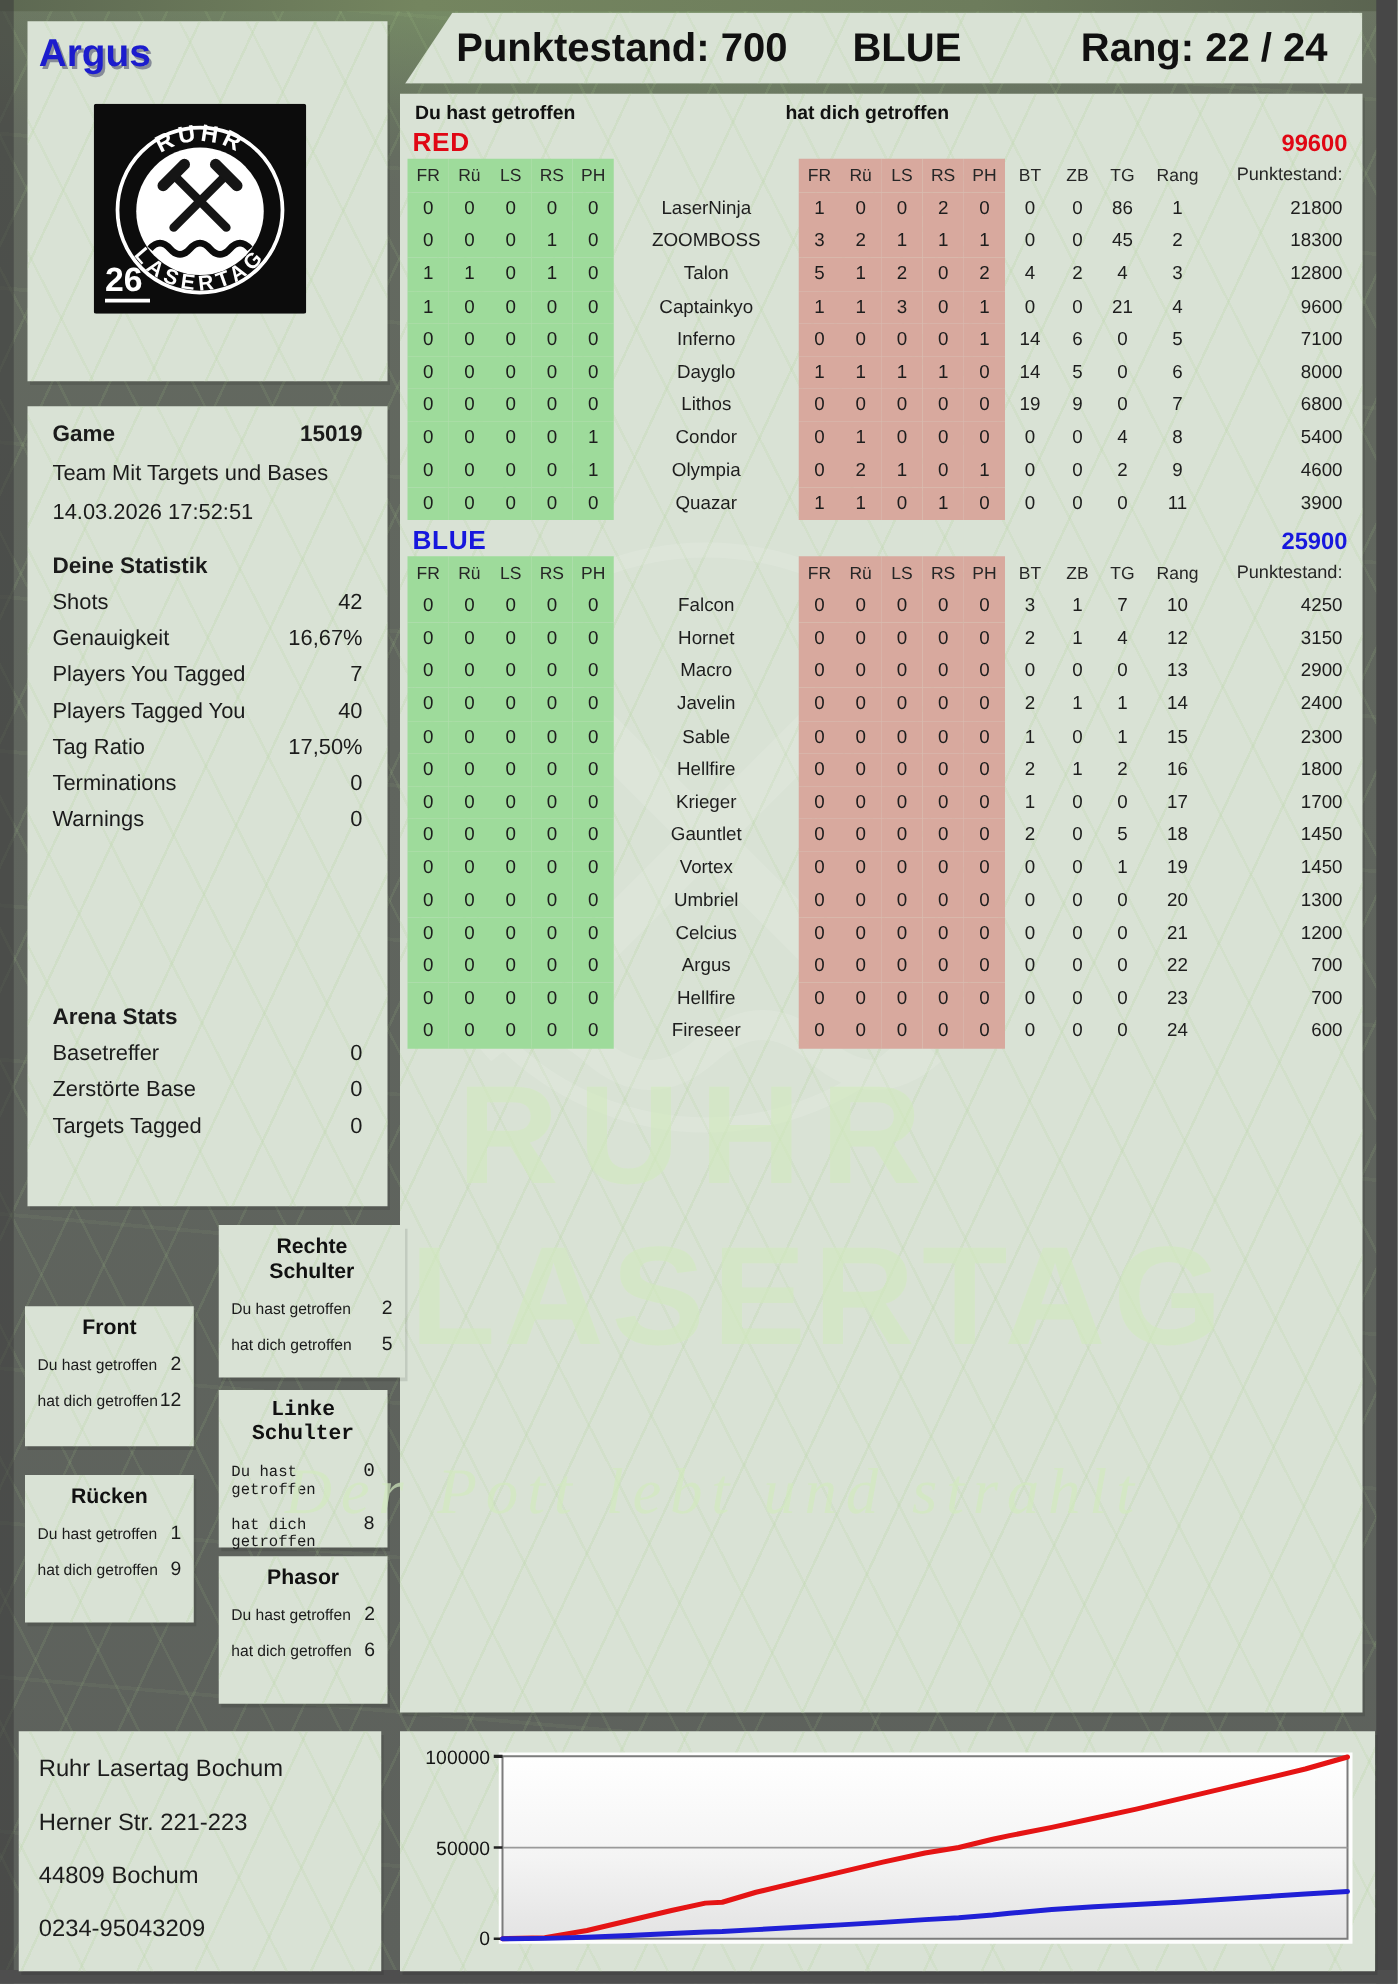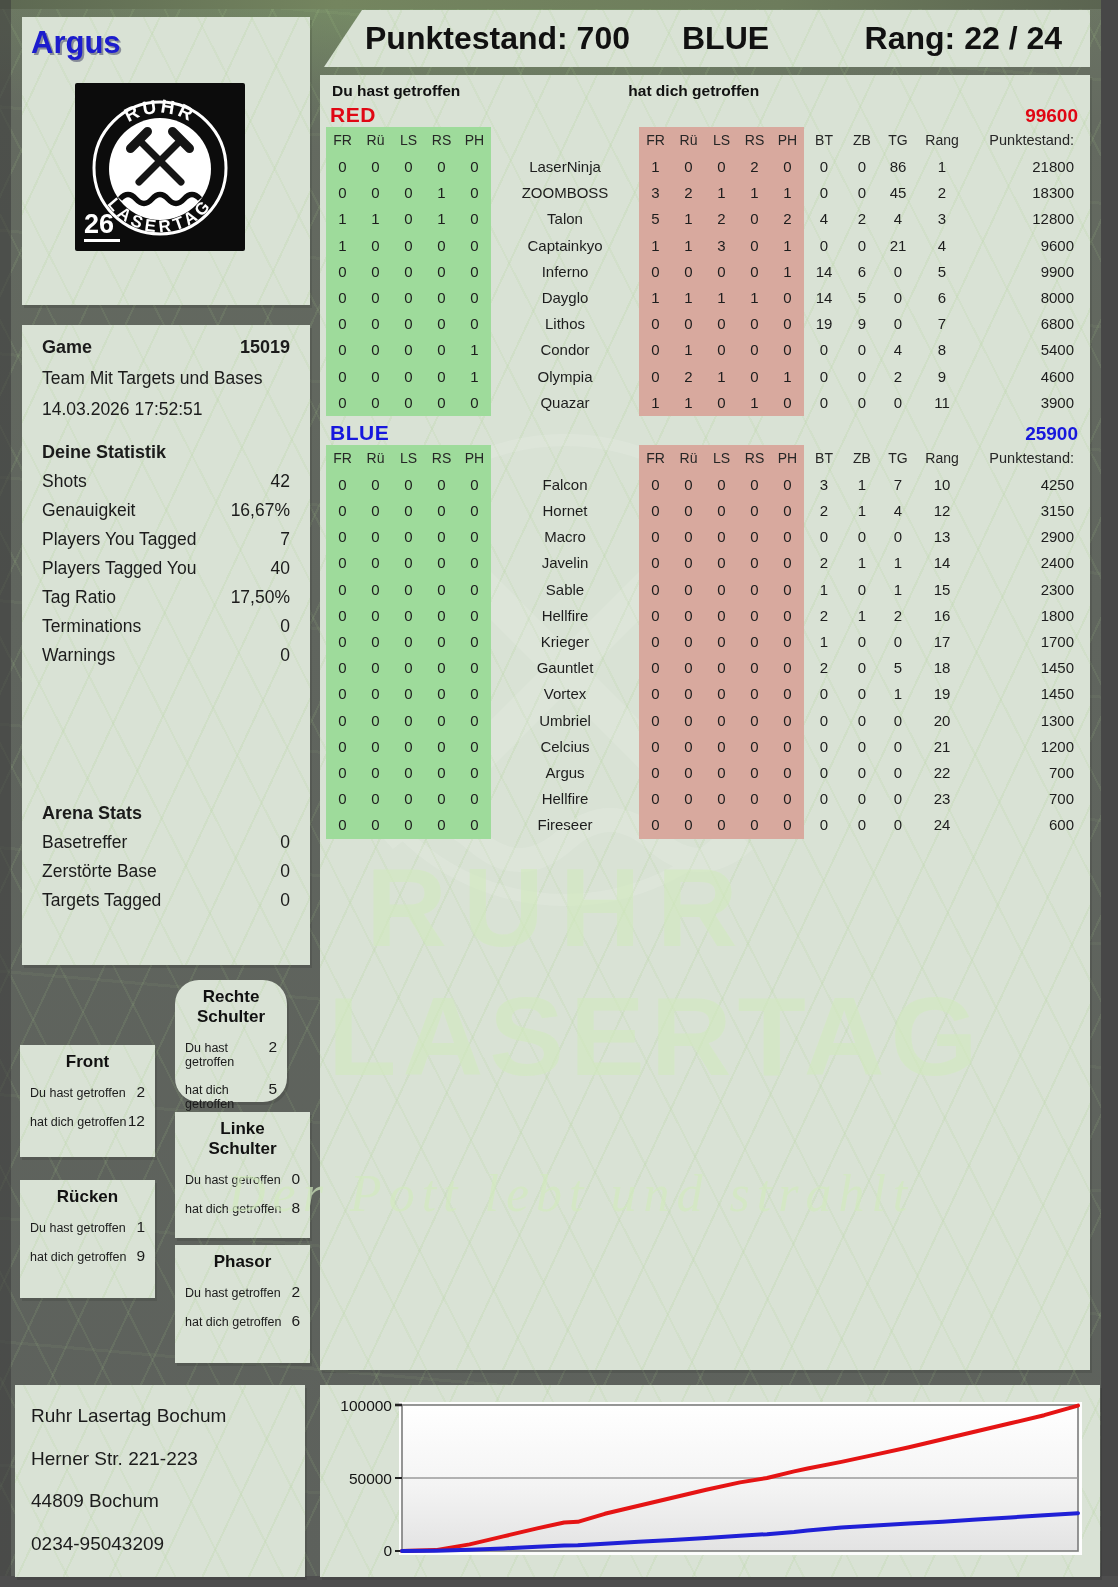--- a/index.html
+++ b/index.html
@@ -67,23 +67,23 @@
   .game-line{line-height:31px;}
   .sec-head{font-weight:700;font-size:18px;line-height:30px;margin-top:12px;}
   .arena-gap{margin-top:128px;}
 
   
   .zone-box{box-sizing:border-box;padding:4px 10px 0;}
   .zone-title{text-align:center;font-weight:700;font-size:17px;color:#111;margin-top:3px;}
   .zone-row{display:flex;justify-content:space-between;align-items:baseline;margin-top:11px;}
   .zone-row .zl{font-size:12.5px;color:#1b1b1b;}
   .zone-row .zv{font-size:15.5px;color:#1b1b1b;}
-  .box-rechte{left:175px;top:980px;width:112px;height:122px;border-radius:24px;}
+  .box-rechte{left:175px;top:980px;width:149px;height:122px;}
   .box-front{left:20px;top:1045px;width:135px;height:112px;}
-  .box-linke{left:175px;top:1112px;width:135px;height:126px;}
+  .box-linke{left:175px;top:1112px;width:135px;height:126px;font-family:Liberation Mono, monospace;}
   .box-ruecken{left:20px;top:1180px;width:135px;height:118px;}
   .box-phasor{left:175px;top:1245px;width:135px;height:118px;}
 
   
   .wm{position:absolute;z-index:4;pointer-events:none;color:#d2eabf;font-weight:700;
     font-family:"Liberation Sans",sans-serif;opacity:.62;}
   .wm-ruhr{left:366px;top:843px;font-size:112px;letter-spacing:16px;}
   .wm-lasertag{left:328px;top:972px;font-size:112px;letter-spacing:6px;}
   .wm-der{left:228px;top:1164px;font-size:52px;font-weight:400;letter-spacing:7px;
     font-family:"Liberation Serif",serif;opacity:.7;font-style:italic;}
@@ -262,21 +262,21 @@
       <span class="c c-name">Inferno</span>
       <span class="c c-redb">0</span>
       <span class="c c-redb">0</span>
       <span class="c c-redb">0</span>
       <span class="c c-redb">0</span>
       <span class="c c-redb">1</span>
       <span class="c">14</span>
       <span class="c">6</span>
       <span class="c">0</span>
       <span class="c">5</span>
-      <span class="c c-punkte">9900</span>
+      <span class="c c-punkte">7100</span>
     </div>
 
     <div class="trow">
       <span class="c c-green">0</span>
       <span class="c c-green">0</span>
       <span class="c c-green">0</span>
       <span class="c c-green">0</span>
       <span class="c c-green">0</span>
       <span class="c c-name">Dayglo</span>
       <span class="c c-redb">1</span>

